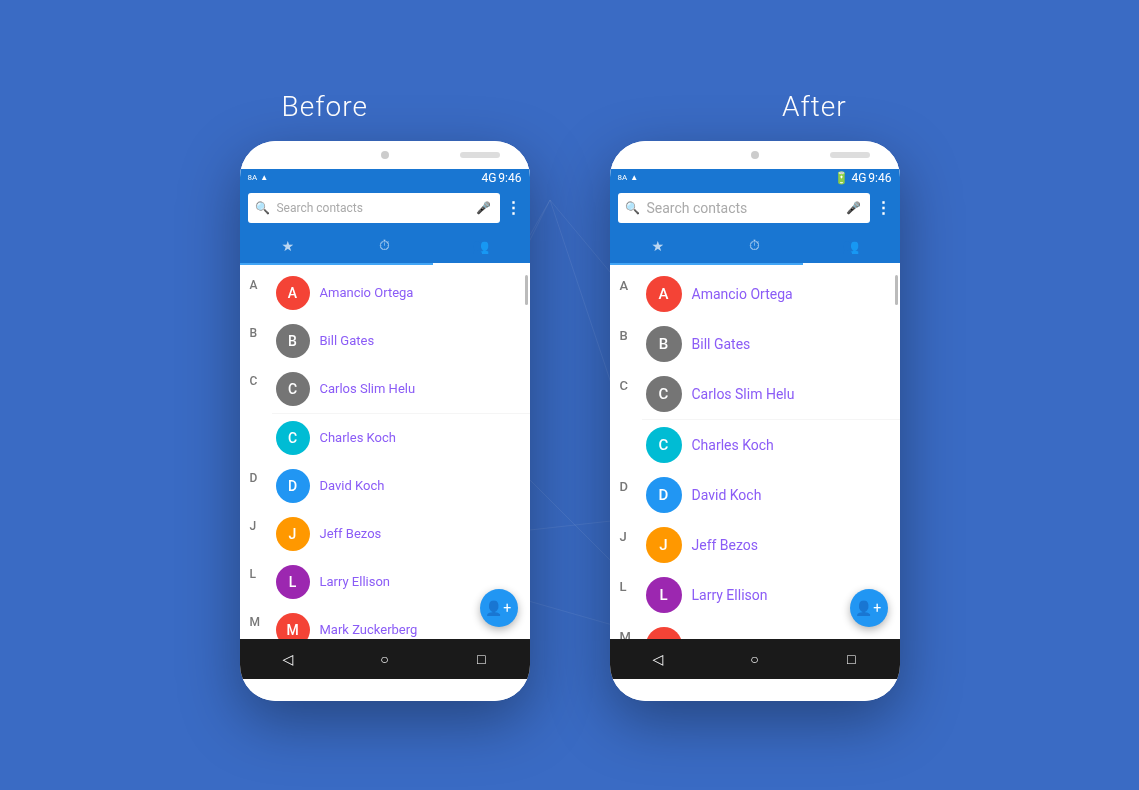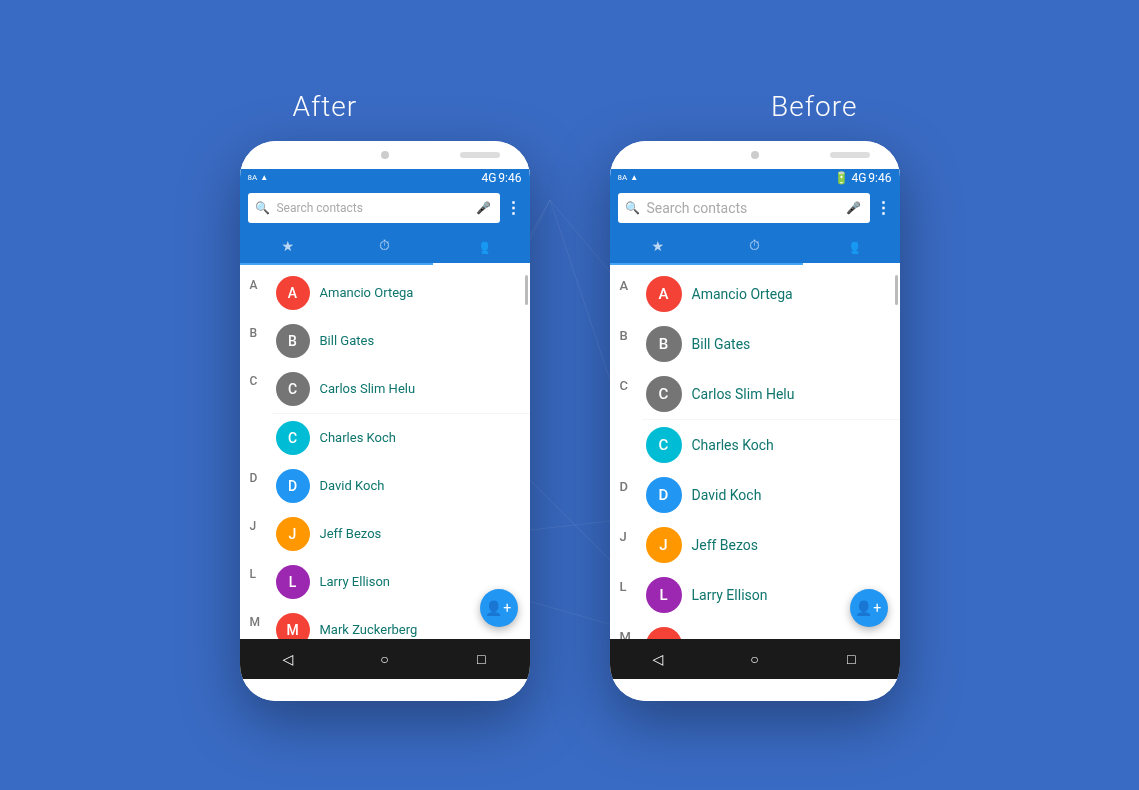--- a/index.html
+++ b/index.html
@@ -251,21 +251,21 @@
       align-items: center;
       justify-content: center;
       color: white;
       font-size: 14px;
       font-weight: 500;
       flex-shrink: 0;
     }
 
     .contact-name {
       font-size: 13px;
-      color: #0f766e;
+      color: #8b5cf6;
     }
 
     
     .scrollbar {
       position: absolute;
       right: 2px;
       top: 10px;
       width: 3px;
       height: 30px;
       background: #bbb;
@@ -346,22 +346,22 @@
     <line x1="800" y1="500" x2="350" y2="550"></line>
     <line x1="800" y1="500" x2="700" y2="650"></line>
     <line x1="350" y1="550" x2="700" y2="650"></line>
     <line x1="550" y1="200" x2="450" y2="400"></line>
     <line x1="450" y1="400" x2="350" y2="550"></line>
     <line x1="450" y1="400" x2="700" y2="650"></line>
   </g>
 </svg>
 
 <div class="labels-row">
+  <div class="section-label">Before</div>
   <div class="section-label">After</div>
-  <div class="section-label">Before</div>
 </div>
 
 <div class="phones-row">
 
   <div class="phone">
     <div class="phone-top-bar">
       <div class="phone-camera"></div>
       <div class="phone-speaker"></div>
     </div>
     <div class="phone-screen">

